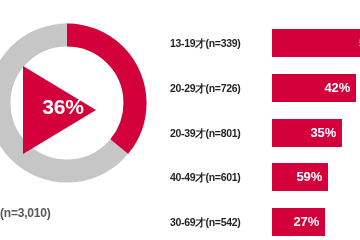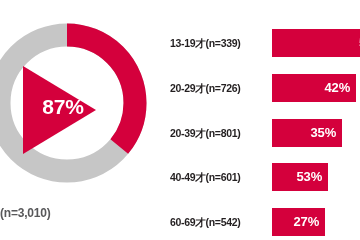--- a/index.html
+++ b/index.html
@@ -118,21 +118,21 @@
 
     <svg id="donut-svg" width="170" height="170" viewBox="0 0 170 170">
 
       <circle cx="85" cy="85" r="68" fill="none" stroke="#c6c6c6" stroke-width="23"></circle>
 
       <circle cx="85" cy="85" r="68" fill="none" stroke="#d4003c" stroke-width="23" stroke-dasharray="153.8 427.3" transform="rotate(-90 85 85)"></circle>
 
       <polygon points="41,48 41,136 114,92" fill="#d4003c"></polygon>
     </svg>
 
-    <div class="donut-center-label">87%</div>
+    <div class="donut-center-label">36%</div>
 
     <div class="donut-sample-label">(n=3,010)</div>
   </div>
 
   <div id="bars-panel">
 
     <div class="bar-row" style="top:17px;">
       <div class="bar-cat-label">13-19才(n=339)</div>
       <div class="bar-track" style="width:100px;">
         <div class="bar-fill" style="width:100px;">
@@ -156,27 +156,27 @@
         <div class="bar-fill" style="width:70px;">
           <span class="bar-value">35%</span>
         </div>
       </div>
     </div>
 
     <div class="bar-row" style="top:151px;">
       <div class="bar-cat-label">40-49才(n=601)</div>
       <div class="bar-track" style="width:56px;">
         <div class="bar-fill" style="width:56px;">
-          <span class="bar-value">53%</span>
+          <span class="bar-value">59%</span>
         </div>
       </div>
     </div>
 
     <div class="bar-row" style="top:196px;">
-      <div class="bar-cat-label">60-69才(n=542)</div>
+      <div class="bar-cat-label">30-69才(n=542)</div>
       <div class="bar-track" style="width:53px;border-radius:10px;">
         <div class="bar-fill" style="width:53px;">
           <span class="bar-value">27%</span>
         </div>
       </div>
     </div>
 
   </div>
 </div>
 

